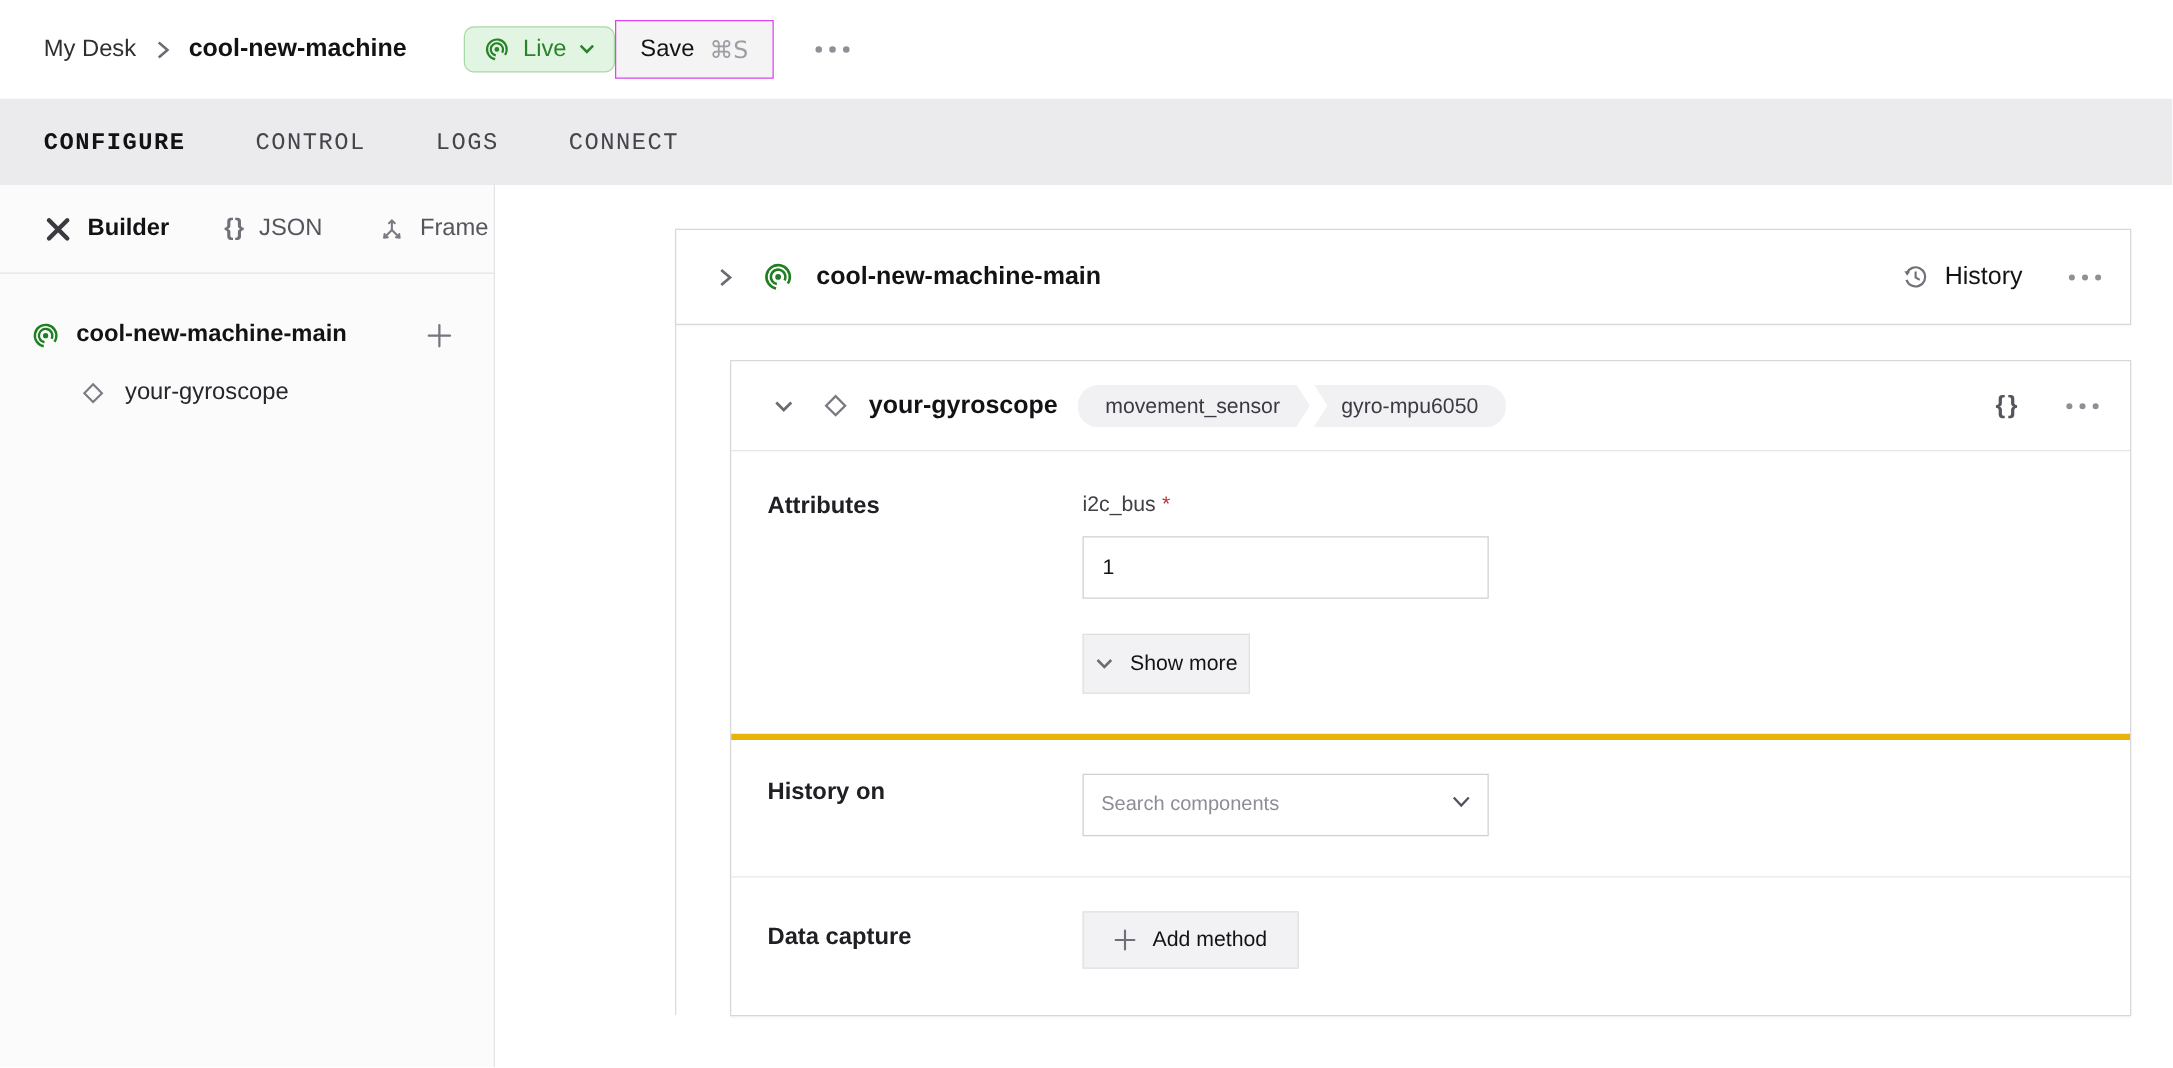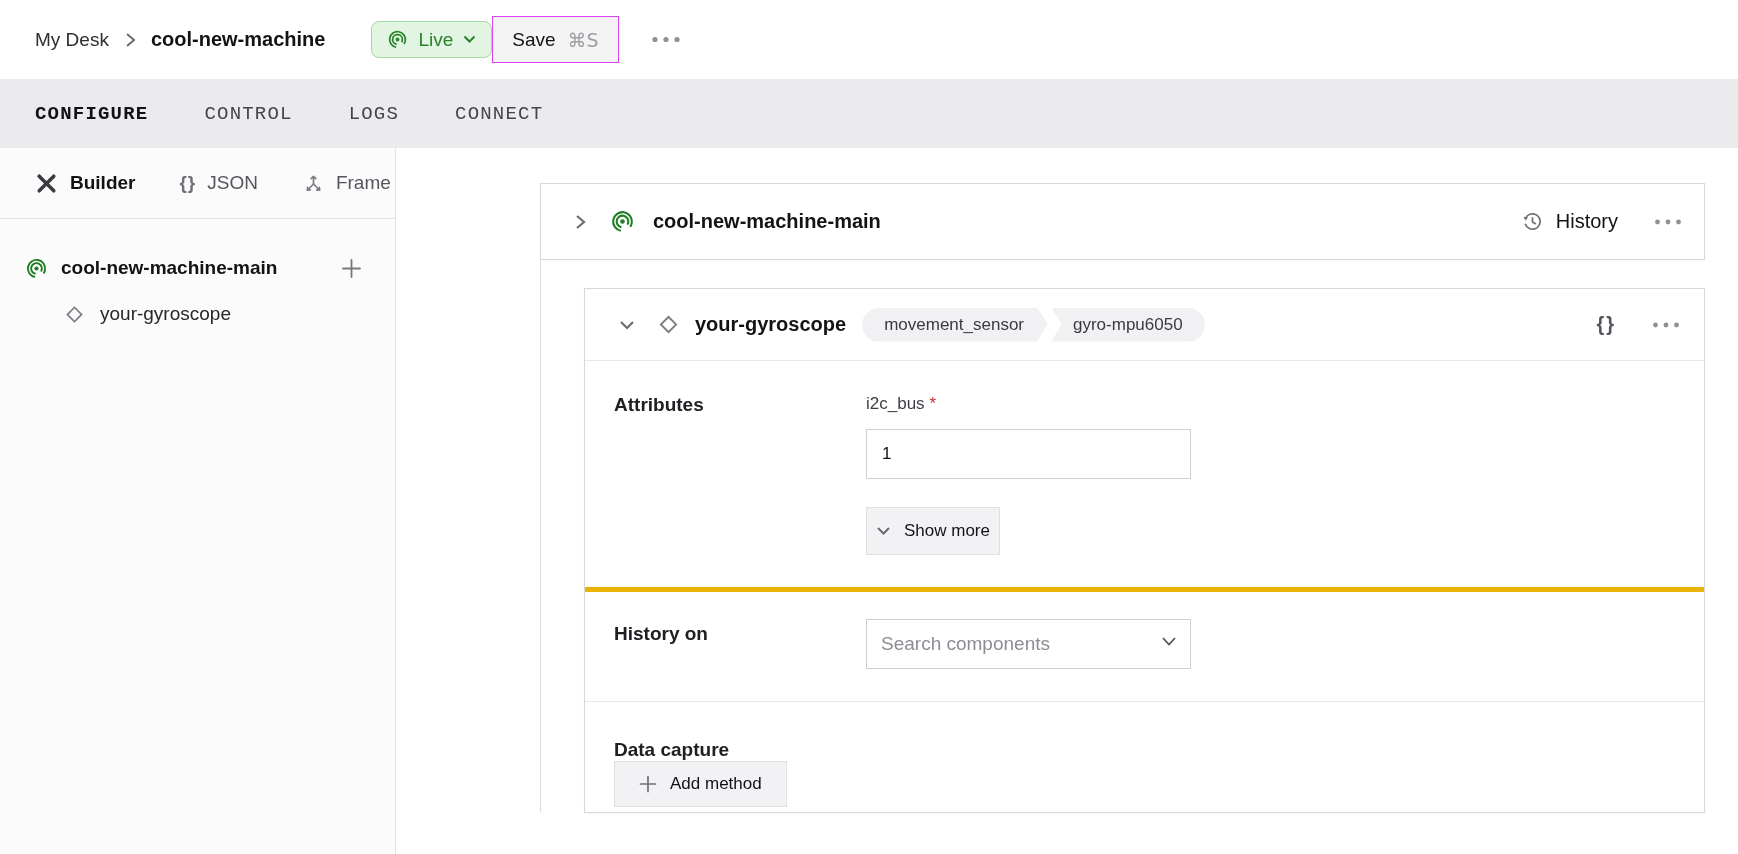--- a/index.html
+++ b/index.html
@@ -73,31 +73,31 @@
     clip-path:polygon(0 0, calc(100% - 11px) 0, 100% 50%, calc(100% - 11px) 100%, 0 100%); }
   .tag-b { border-radius:0 17px 17px 0; overflow:hidden; }
   .tag-b i { display:block; font-style:normal; padding:7px 22px 7px 22px; background:#f1f1f4;
     clip-path:polygon(0 0, 100% 0, 100% 100%, 0 100%, 11px 50%); }
   .comp-braces { font-size:20px; font-weight:bold; color:#55555d; letter-spacing:2px; cursor:pointer; }
 
   .section { display:flex; align-items:flex-start; padding-left:29px; }
   .sec-label { width:252px; font-size:19px; font-weight:600; color:#202024; }
   .section-attrs { height:231px; border-bottom:5px solid #eab308; padding-top:33px; }
   .section-depends { height:110px; border-bottom:1px solid #e8e8ea; padding-top:27px; }
-  .section-data { padding-top:27px;flex-direction:column; }
+  .section-data { padding-top:27px; }
 
   .field-label { font-size:17px; color:#3f3f46; margin-bottom:15px; }
   .req { color:#be3536; margin-left:5px; }
   .text-input { width:325px; height:50px; border:1px solid #d0d0d4; background:#fff;
     font-family:"Liberation Sans",sans-serif; font-size:17px; color:#131316; padding:0 15px; outline:none; }
   .show-more { margin-top:28px; height:48px; display:inline-flex; align-items:center; gap:13px;
     padding:0 9px; background:#f2f2f4; border:1px solid #e0e0e3; font-size:17px; color:#131316; cursor:pointer; }
   .select-wrap { position:relative; width:325px; }
   .select-input { width:325px; height:50px; border:1px solid #d0d0d4; background:#fff;
-    font-family:"Liberation Sans",sans-serif; font-size:19px; color:#131316; padding:0 40px 0 14px; outline:none; }
+    font-family:"Liberation Sans",sans-serif; font-size:16px; color:#131316; padding:0 40px 0 14px; outline:none; }
   .select-input::placeholder { color:#8d8d96; opacity:1; }
   .select-chev { position:absolute; right:14px; top:17px; pointer-events:none; }
   .add-method { height:46px; display:inline-flex; align-items:center; gap:13px; padding:0 24px;
     background:#f2f2f4; border:1px solid #e0e0e3; font-size:17px; color:#131316; cursor:pointer; }
   .dep-label { margin-top:4px; }
   .data-label { margin-top:10px; }
 </style>
 </head>
 <body>
 

